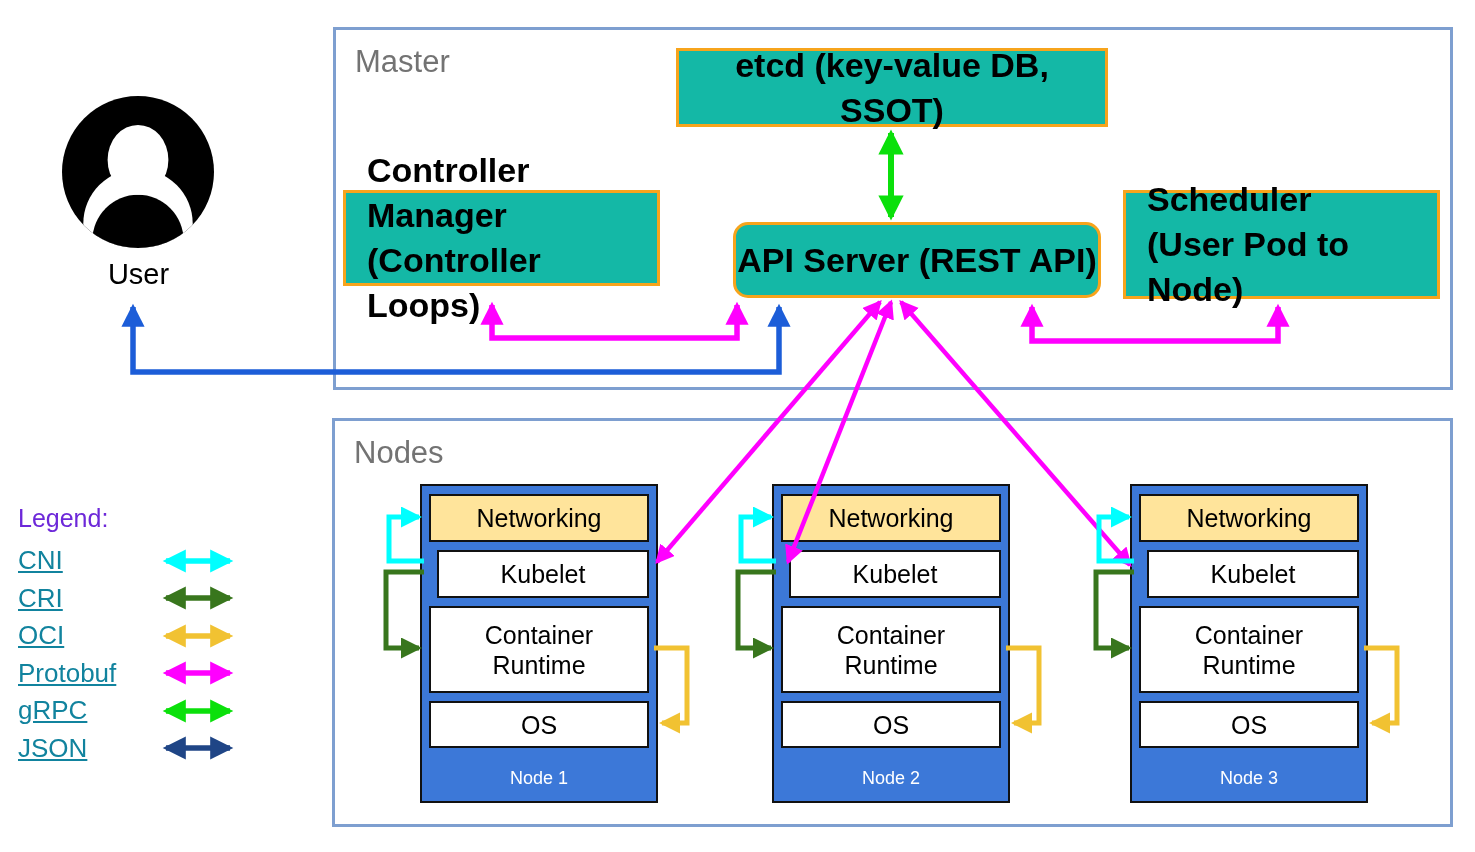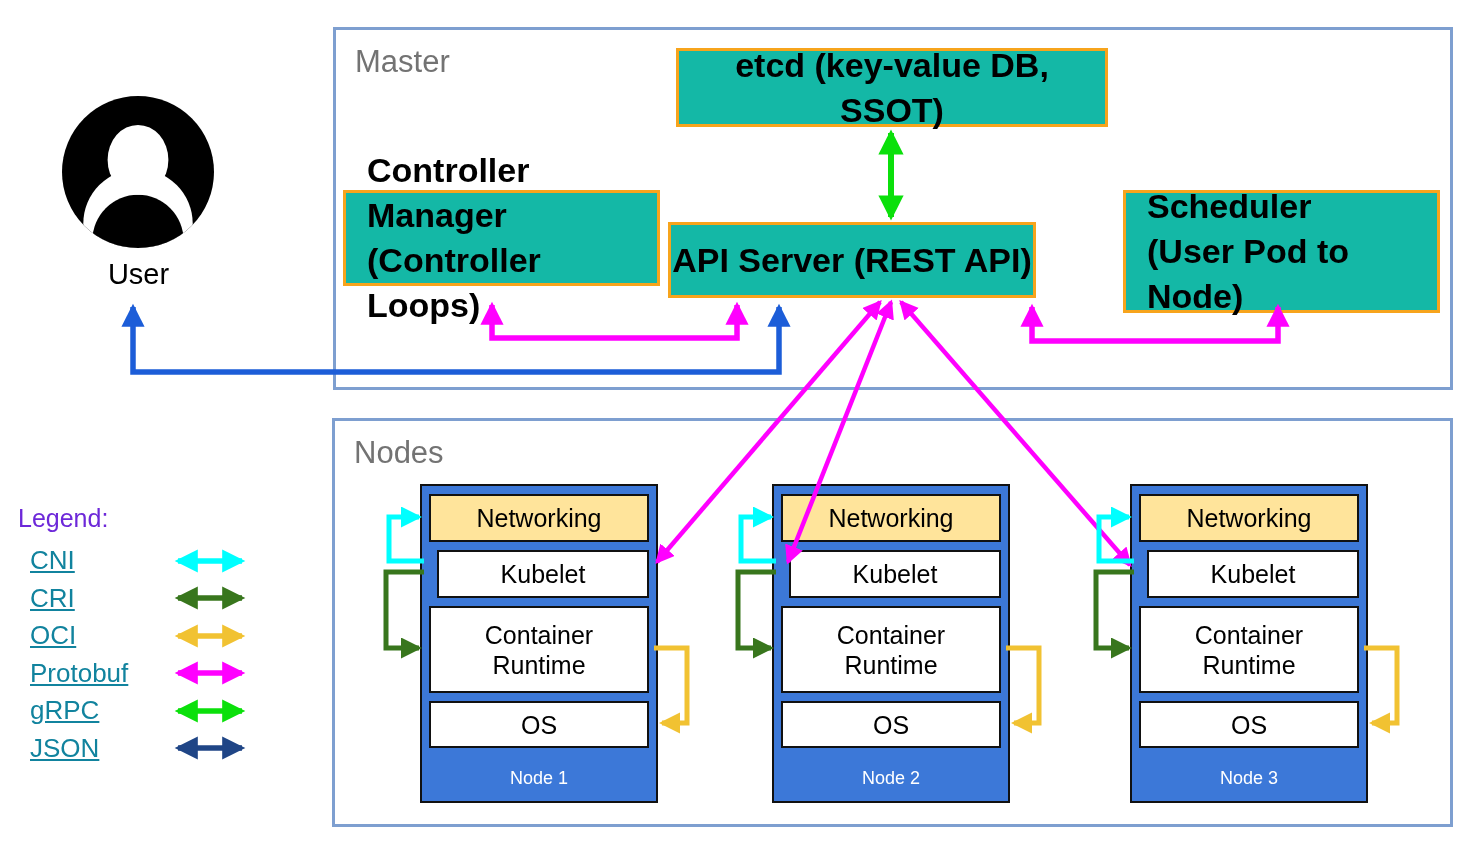--- a/index.html
+++ b/index.html
@@ -56,21 +56,21 @@
     position:absolute;left:66px;top:258px;width:145px;text-align:center;
     font-size:29px;color:#000;
   }
 
   
   .legend{position:absolute;left:18px;top:504px;width:280px;}
   .legend-title{font-size:25px;color:#6d28d9;height:38px;}
   .legend-row{display:flex;align-items:center;height:37.5px;}
   .legend-label{
     width:126px;font-size:26px;text-decoration:underline;
-    color:var(--legend-link,#11839E);cursor:pointer;margin-left:12px;
+    color:var(--legend-link,#11839E);cursor:pointer;
   }
   .legend-swatch{width:108px;height:28px;flex:none;}
 
   
   .overlay{position:absolute;left:0;top:0;pointer-events:none;}
   .ln{fill:none;}
   .ln-cni{stroke:var(--cni,#00FFFF);}       .mk-cni{fill:var(--cni,#00FFFF);}
   .ln-cri{stroke:var(--cri,#38761D);}       .mk-cri{fill:var(--cri,#38761D);}
   .ln-oci{stroke:var(--oci,#F1C232);}       .mk-oci{fill:var(--oci,#F1C232);}
   .ln-protobuf{stroke:var(--protobuf,#FF00FF);} .mk-protobuf{fill:var(--protobuf,#FF00FF);}
@@ -104,25 +104,25 @@
 
   <div class="obox center" style="left:676px;top:48px;width:432px;height:79px;">
     <span>etcd (key-value DB, SSOT)</span>
   </div>
 
   <div class="obox left" style="left:343px;top:190px;width:317px;height:96px;">
     <span>Controller Manager</span>
     <span>(Controller Loops)</span>
   </div>
 
-  <div class="obox center" style="left:668px;top:222px;width:368px;height:76px;">
+  <div class="obox center" style="left:733px;top:222px;width:368px;height:76px;border-radius:15px;">
     <span>API Server (REST API)</span>
   </div>
 
-  <div class="obox left" style="left:1123px;top:190px;width:317px;height:123px;">
+  <div class="obox left" style="left:1123px;top:190px;width:317px;height:109px;">
     <span>Scheduler</span>
     <span>(User Pod to Node)</span>
   </div>
 
   <div class="section" style="left:332px;top:418px;width:1121px;height:409px;">
     <div class="section-title">Nodes</div>
   </div>
 
   <div class="node" style="left:420px;top:484px;">
     <div class="ncomp networking">Networking</div>

